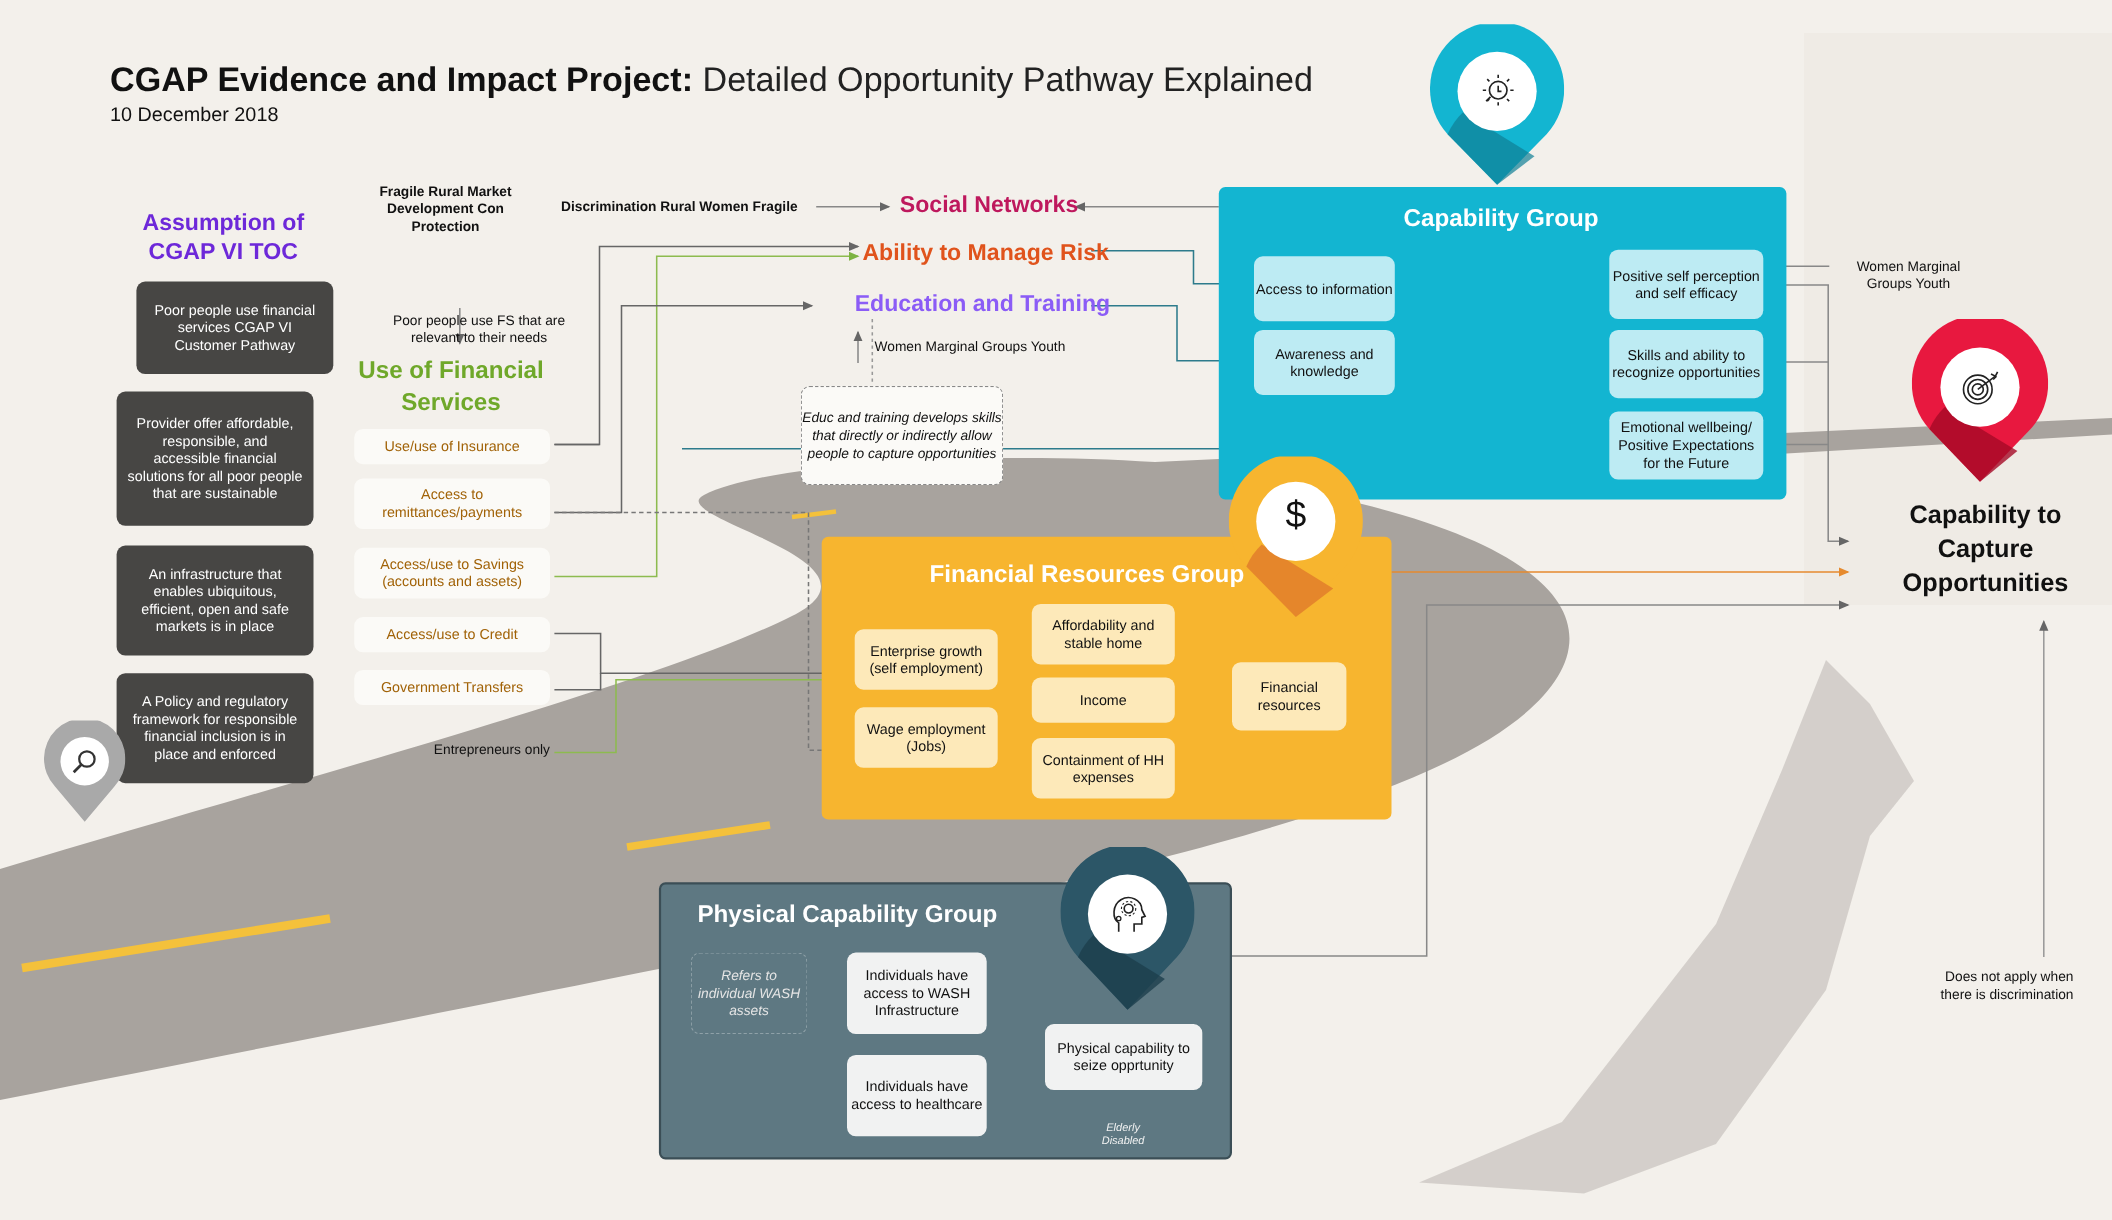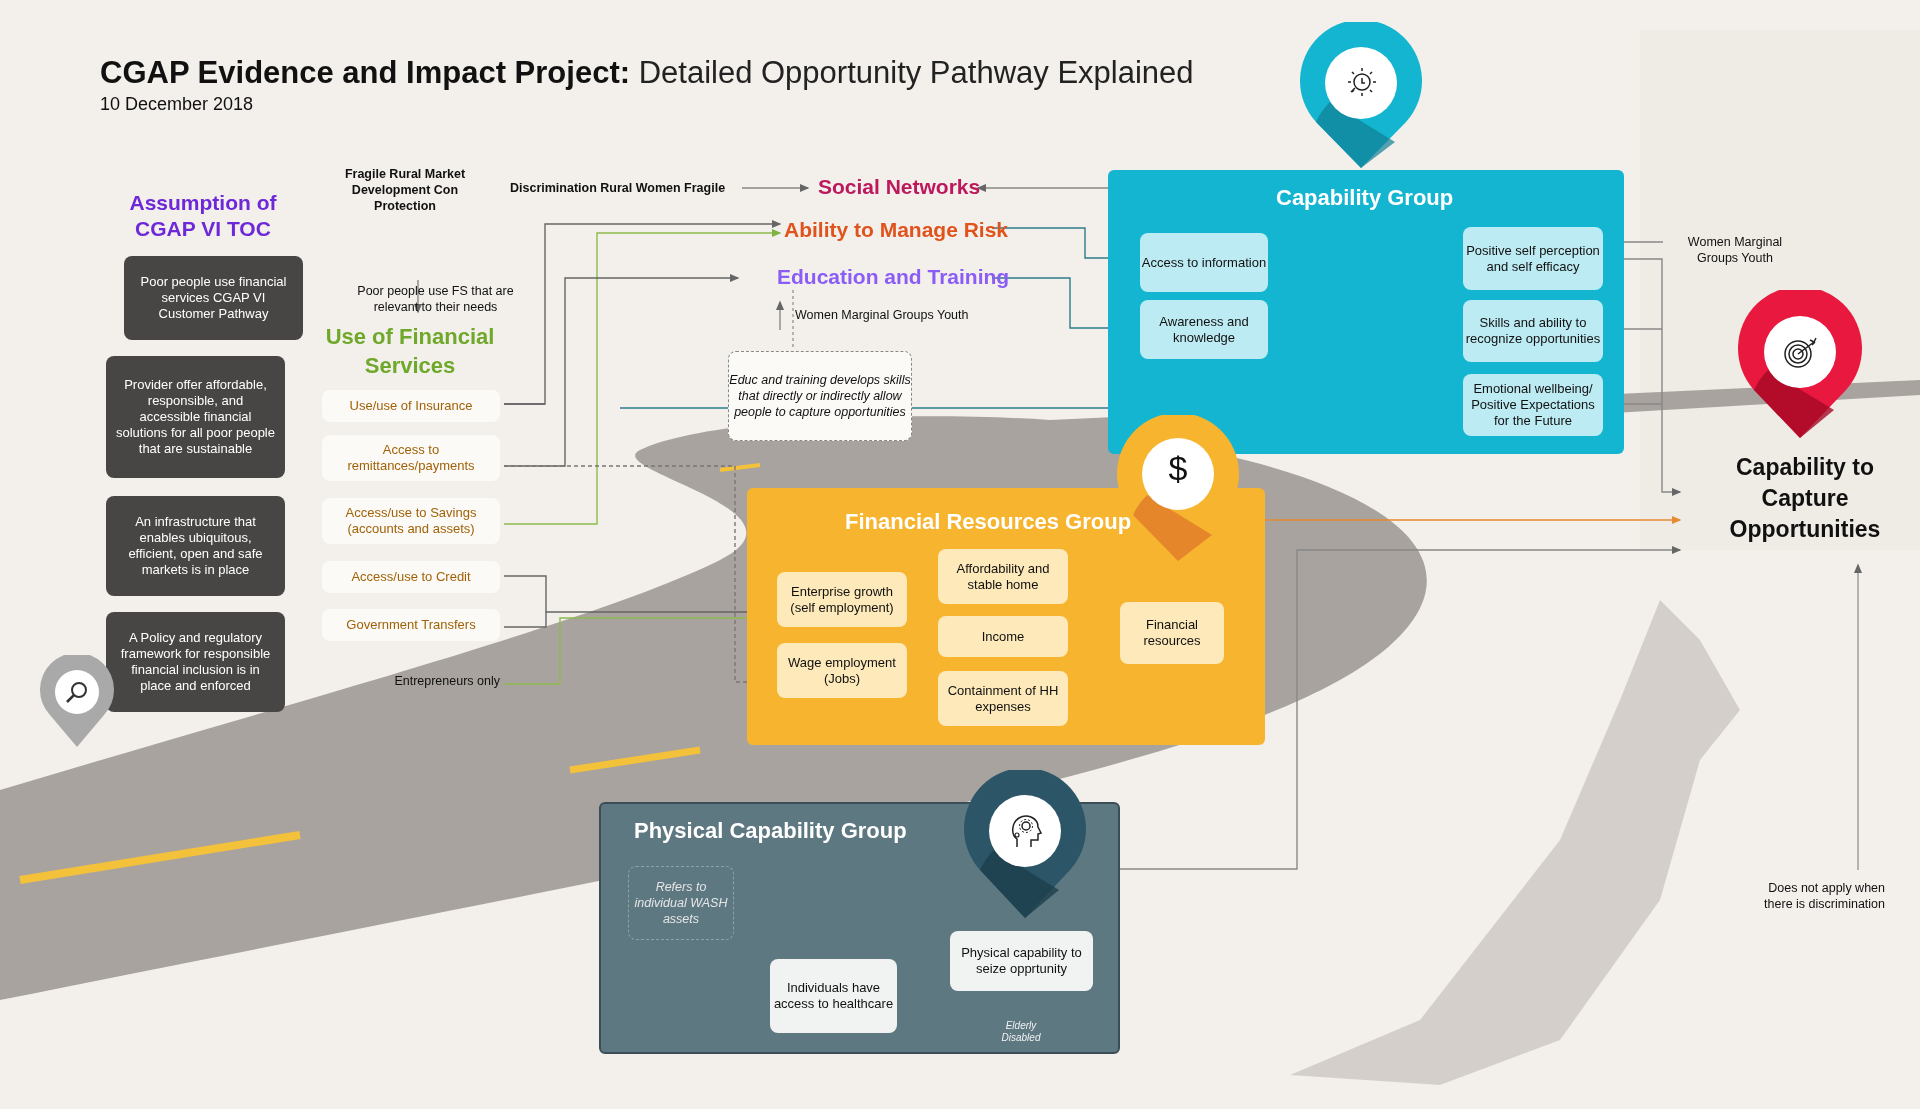--- a/index.html
+++ b/index.html
@@ -197,20 +197,21 @@
     <path d="M61 146 L16 100 A61 61 0 1 1 106 100 Z" fill="#f7b52f"></path>
     <path d="M61 146 L16 100 A61 61 0 0 1 30 80 L 95 120 Z" fill="#e07a2a" opacity="0.8"></path>
     <circle cx="61" cy="59" r="36" fill="#fff"></circle>
   </svg>
   <div class="abs" style="left:41px;top:34px;width:40px;height:50px;font-size:34px;text-align:center;color:#111;">$</div>
 </div>
 
 <div class="abs group-panel phys-panel">
   <div class="abs group-title" style="left:33px;top:14px;">Physical Capability Group</div>
   <div class="abs phys-note" style="left:27px;top:62px;width:106px;height:74px;">Refers to individual WASH assets</div>
+  <div class="abs phys-box" style="left:169px;top:62px;width:127px;height:74px;">Individuals have access to WASH Infrastructure</div>
   <div class="abs phys-box" style="left:349px;top:127px;width:143px;height:60px;">Physical capability to seize opprtunity</div>
   <div class="abs phys-box" style="left:169px;top:155px;width:127px;height:74px;">Individuals have access to healthcare</div>
   <div class="abs" style="left:385px;top:216px;width:70px;text-align:center;font-size:10px;font-style:italic;line-height:12px;color:#f1f2f2;">Elderly Disabled</div>
 </div>
 
 <div class="pin" style="left:964px;top:770px;width:122px;height:150px;">
   <svg width="122" height="150" viewBox="0 0 122 150">
     <path d="M61 148 L16 100 A61 61 0 1 1 106 100 Z" fill="#2c5667"></path>
     <path d="M61 148 L16 100 A61 61 0 0 1 30 80 L 95 120 Z" fill="#1d3f4c" opacity="0.8"></path>
     <circle cx="61" cy="61" r="36" fill="#fff"></circle>

